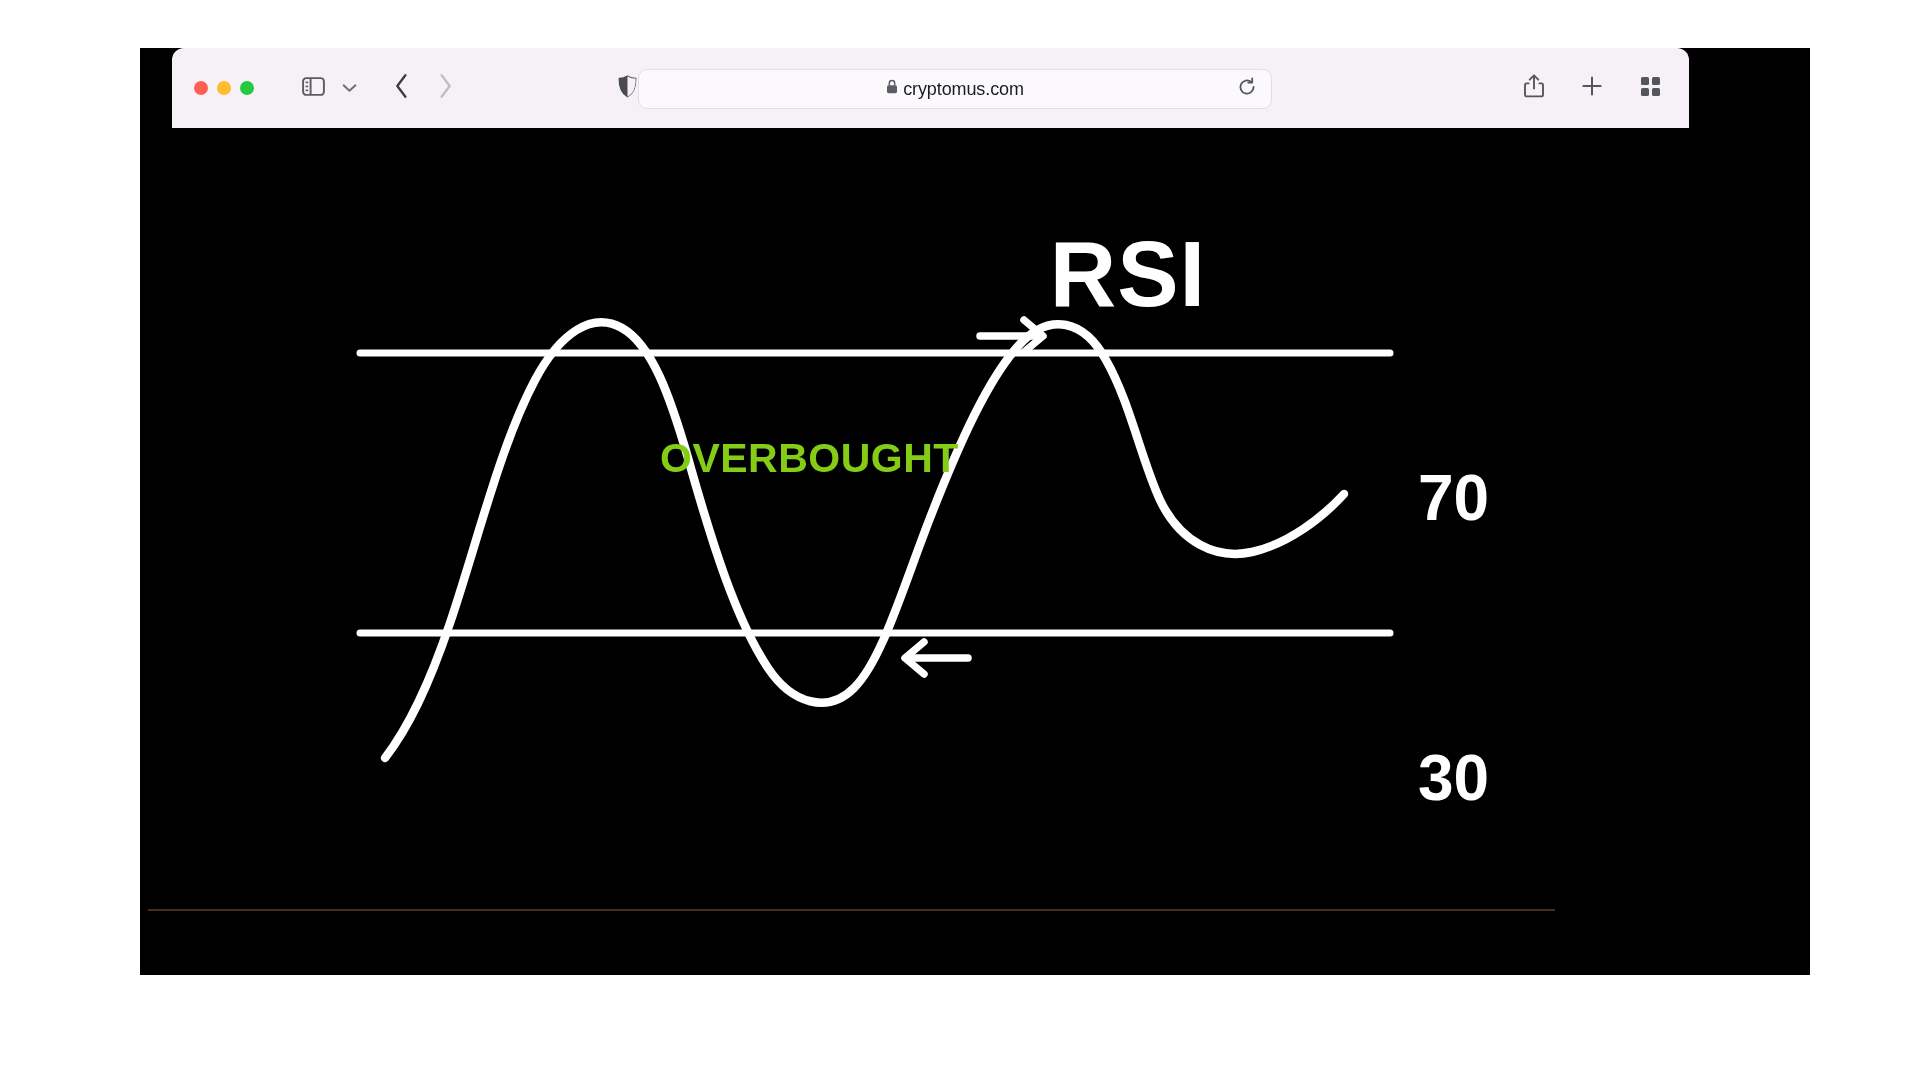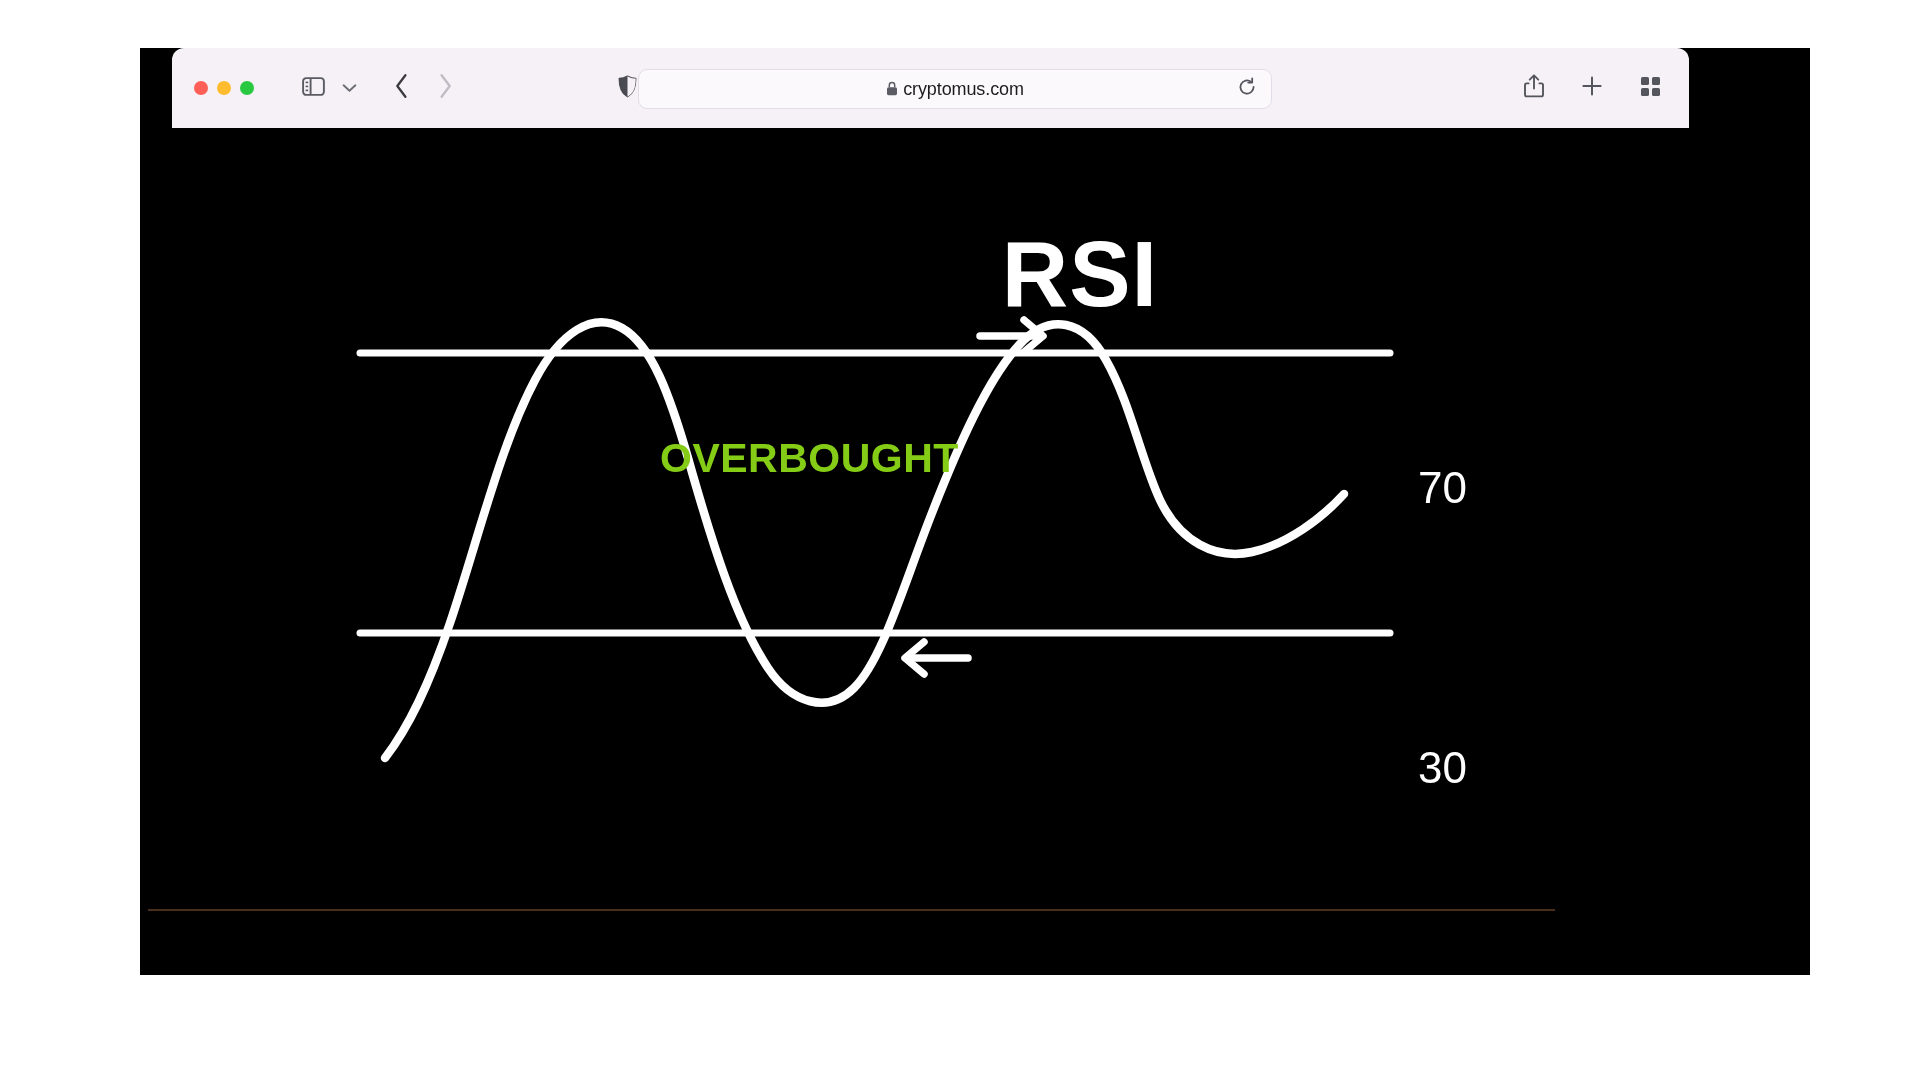--- a/index.html
+++ b/index.html
@@ -84,21 +84,21 @@
     height: 38px;
     background: #fbf9fc;
     border: 1px solid #e2dde8;
     border-radius: 9px;
     display: flex;
     align-items: center;
     justify-content: center;
   }
   .url-inner {
     display: flex;
-    align-items: flex-end;
+    align-items: flex-start;
     gap: 5px;
   }
   .url-text {
     font-size: 18px;
     color: #1c1c1e;
     letter-spacing: -0.1px;
     white-space: nowrap;
   }
   .url-reload {
     position: absolute;
@@ -135,20 +135,21 @@
     position: absolute;
     left: 0;
     top: 100px;
     width: 1670px;
     text-align: center;
     color: #ffffff;
     font-size: 92px;
     font-weight: 700;
     letter-spacing: 1px;
     line-height: 1;
+    padding-left: 48px;
   }
   
   .rsi-title-inner {
     position: relative;
     left: 105px;
   }
 
   .chart-svg {
     position: absolute;
     left: 0;
@@ -164,22 +165,22 @@
     font-weight: 600;
     letter-spacing: 0.5px;
     white-space: nowrap;
   }
   .annot-overbought { left: 520px; top: 307px; }
   .annot-oversold   { left: 870px; top: 628px; }
 
   .level-label {
     position: absolute;
     color: #ffffff;
-    font-size: 44px;
-    font-weight: 400;
+    font-size: 64px;
+    font-weight: 700;
     line-height: 1;
     white-space: nowrap;
   }
   .level-70 { left: 1278px; top: 338px; }
   .level-30 { left: 1278px; top: 618px; text-align: right; }
 </style>
 </head>
 <body>
 
 <div id="stage">

